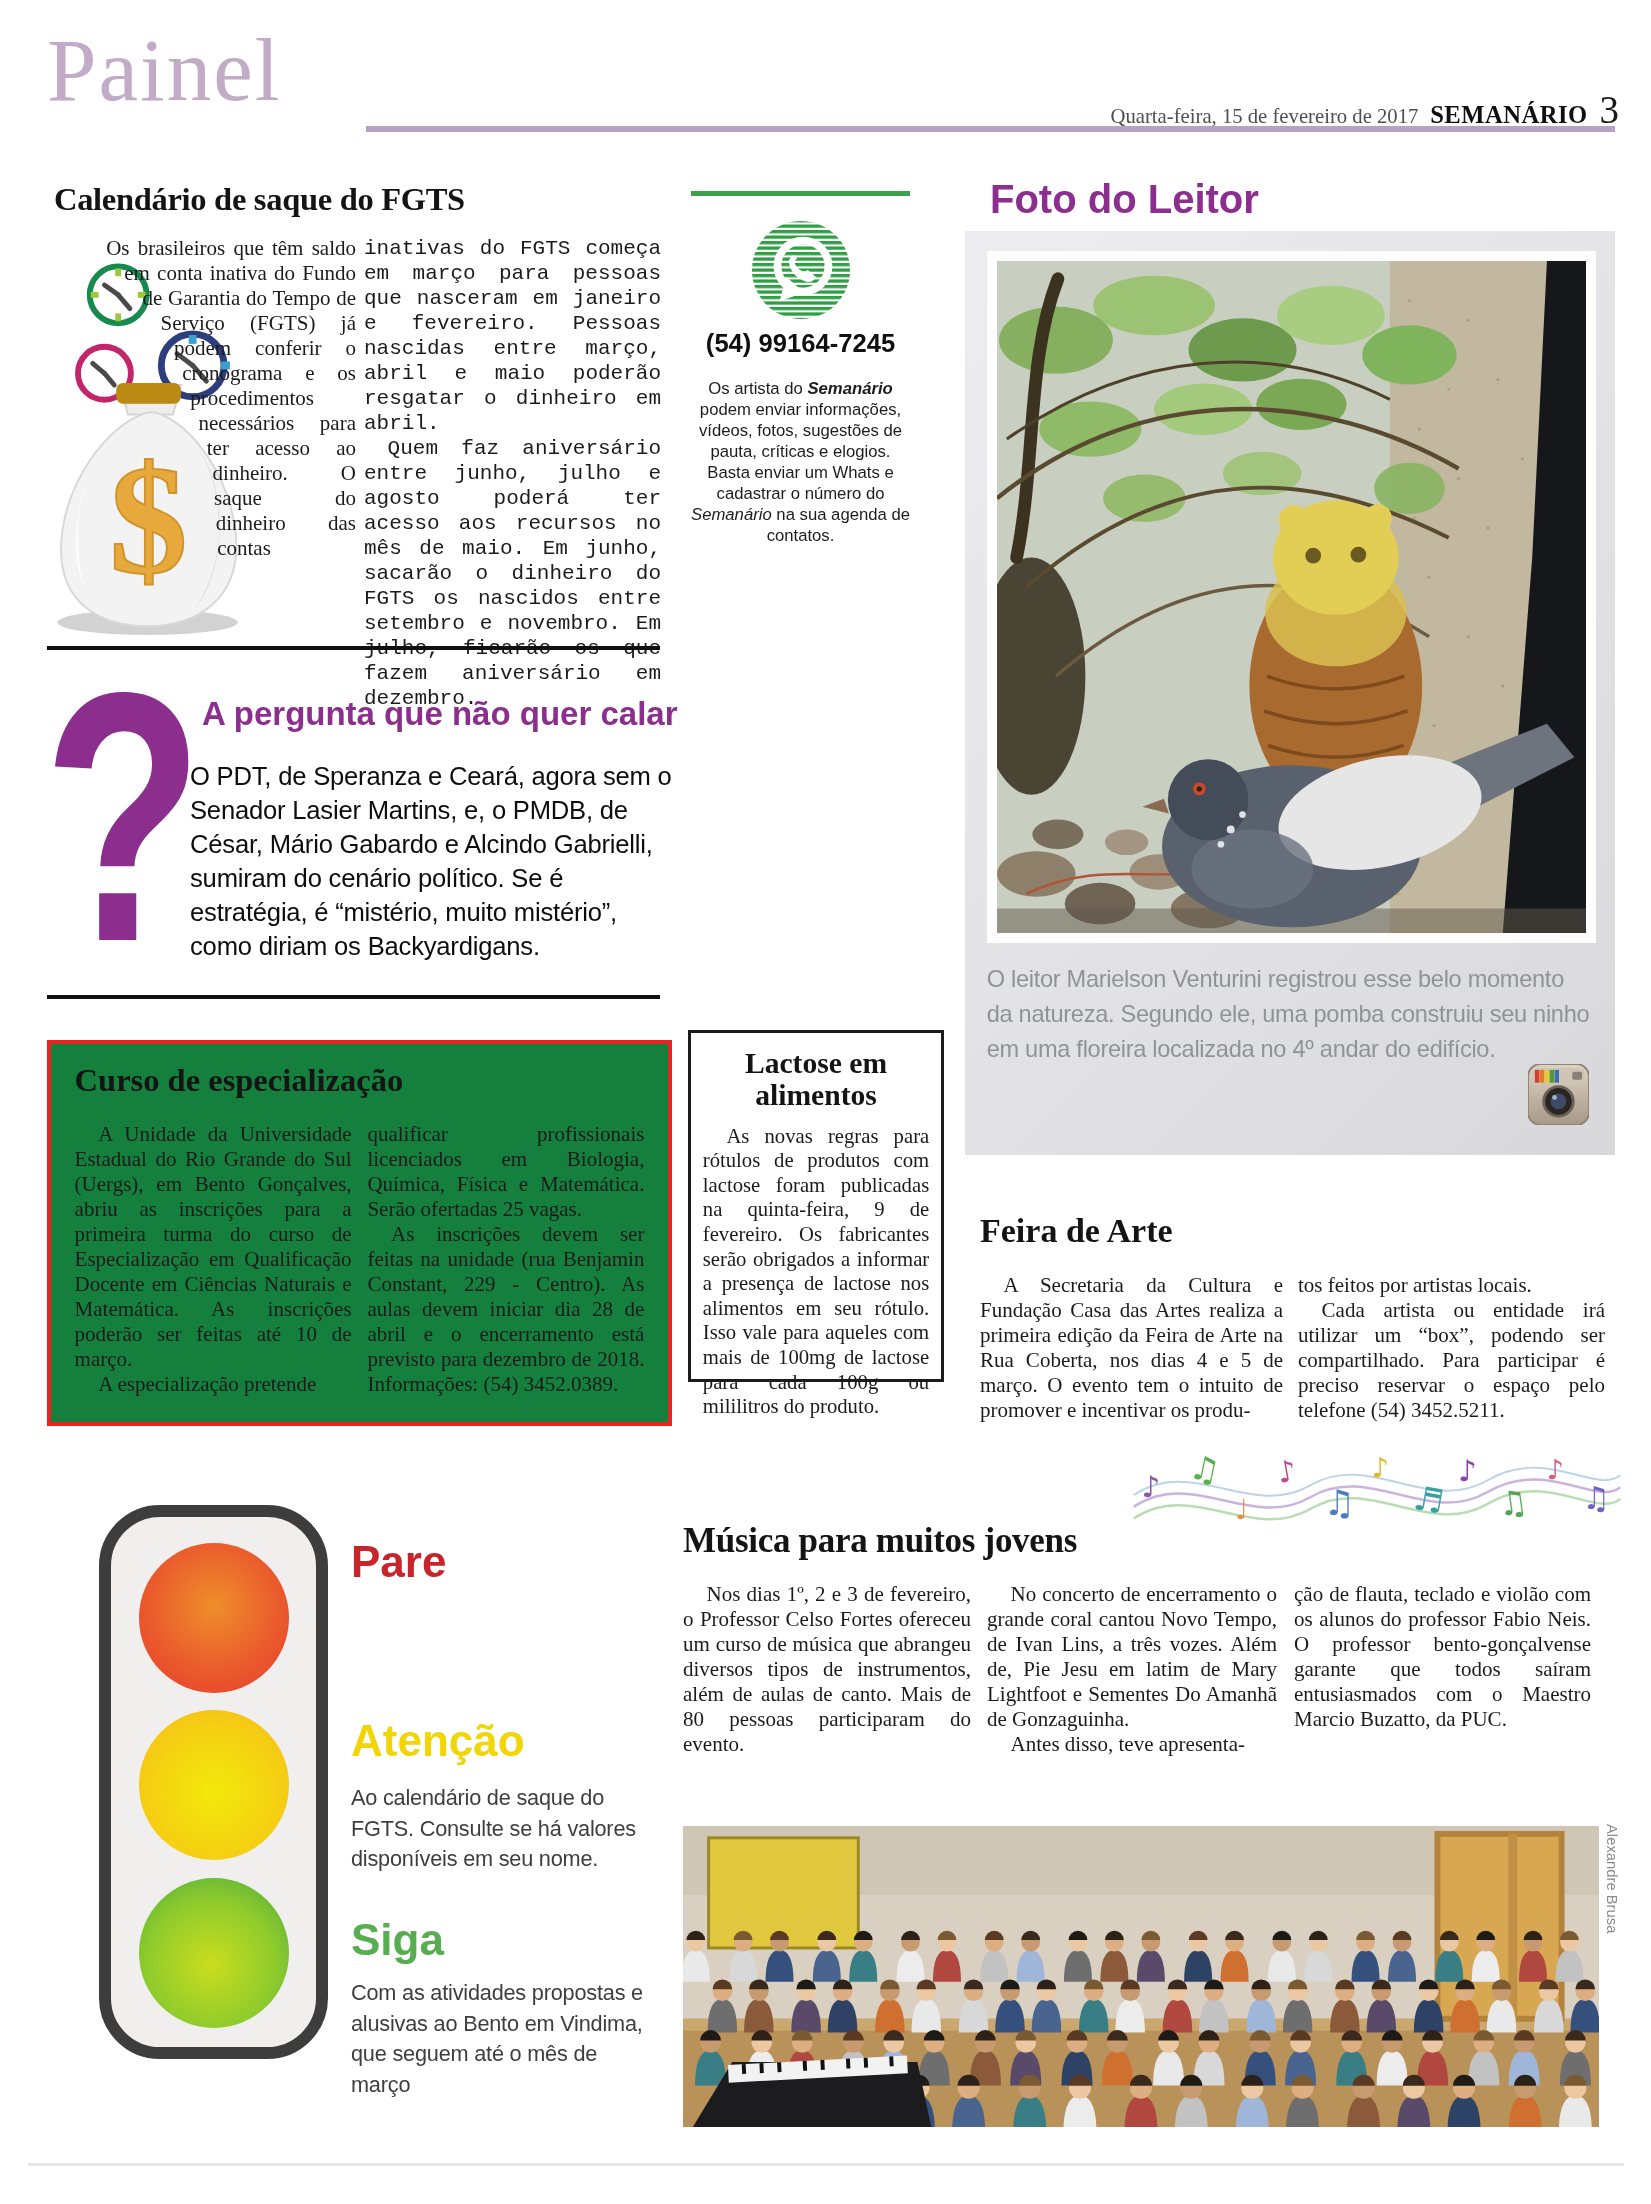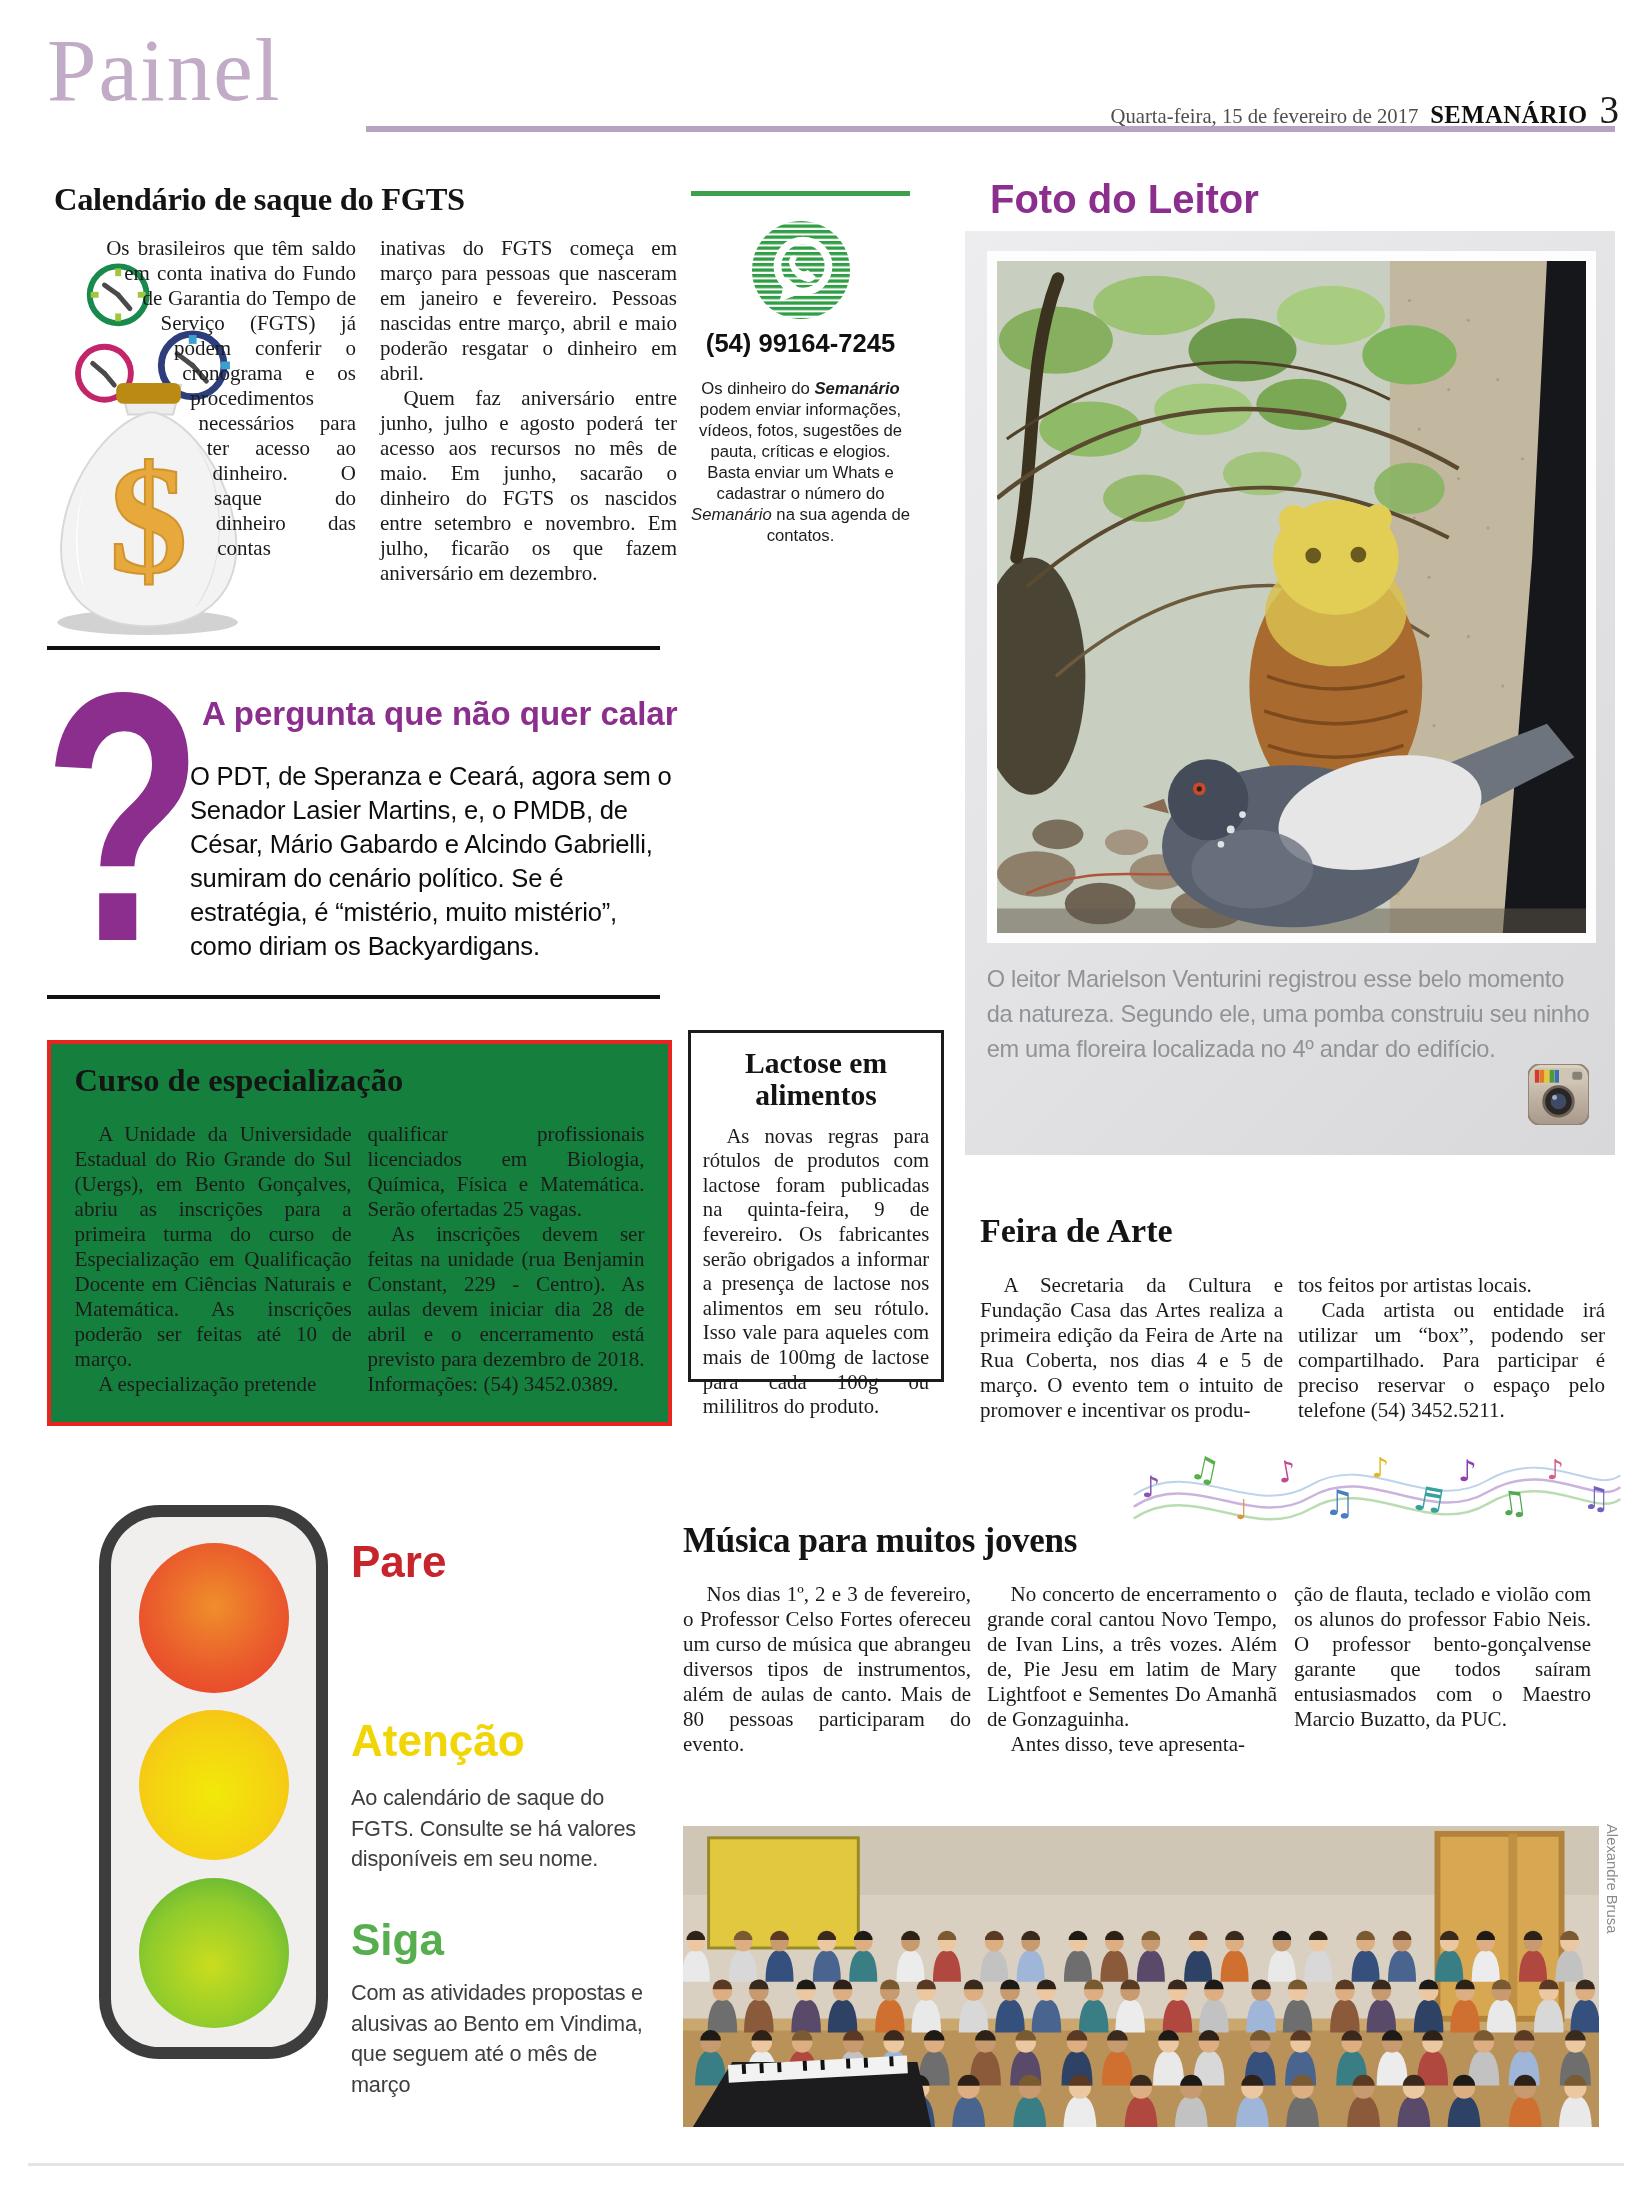--- a/index.html
+++ b/index.html
@@ -20,21 +20,21 @@
   .nb { font:400 21px/25px "Liberation Serif", serif; color:#1b1b1b; text-align:justify; hyphens:auto; }
   .nb p { margin:0; }
   .ind { text-indent:23.6px; }
   .headline { font-weight:700; color:#141414; font-family:"Liberation Serif", serif; }
 
   
   .fgts-headline { position:absolute; left:54px; top:181px; font-size:32.5px; letter-spacing:-0.3px; }
   .fgts-col1 { position:absolute; left:47px; top:236px; width:309px; }
   .moneybag-float { float:left; width:209px; height:402px;
       shape-outside: polygon(0 0, 41px 0, 123px 113px, 165px 241px, 175px 402px, 0 402px); }
-  .fgts-col2 { position:absolute; left:380px; top:236px; width:297px; }
+  .fgts-col2 { position:absolute; left:364px; top:236px; width:297px;font-family:Liberation Mono, monospace; }
   .rule-a { position:absolute; left:47px; top:646px; width:613px; height:3.9px; background:#101010; }
   .rule-b { position:absolute; left:47px; top:995px; width:613px; height:3.9px; background:#101010; }
 
   
   .wa-box { position:absolute; left:690px; top:191px; width:221px; text-align:center; }
   .wa-line { width:219px; height:4.9px; background:#3da04a; margin:0 auto 23.6px; }
   .wa-icon { width:102px; height:102px; margin:0 auto 7.9px; }
   .wa-phone { font:700 25.6px "Liberation Sans", sans-serif; color:#101010; margin-bottom:19.7px; }
   .wa-blurb { font:400 16.7px/21px "Liberation Sans", sans-serif; color:#1c1c1c; }
   .wa-blurb .em1 { font-weight:700; font-style:italic; }
@@ -167,21 +167,21 @@
           </pattern>
         </defs>
         <circle cx="52" cy="52" r="50" fill="url(#wstripe)"></circle>
         <circle cx="54" cy="48" r="26" fill="none" stroke="#ffffff" stroke-width="8"></circle>
         <polygon points="30,84 37,59 55,75" fill="#ffffff"></polygon>
         <path d="M45,37 c-4,1 -6,5 -5,9 c2,9 9,16 18,18 c4,1 8,-1 9,-5 l-8,-7 c-2,1 -4,2 -6,1 c-3,-1 -6,-4 -7,-7 c-1,-2 0,-4 2,-6 z" fill="#ffffff"></path>
       </svg>
     </div>
     <div class="wa-phone">(54) 99164-7245</div>
     <div class="wa-blurb">
-      <span>Os dinheiro do</span>
+      <span>Os artista do</span>
       <span class="em1">Semanário</span>
       <span>podem enviar informações, vídeos, fotos, sugestões de pauta, críticas e elogios. Basta enviar um Whats e cadastrar o número do</span>
       <em>Semanário</em>
       <span>na sua agenda de contatos.</span>
     </div>
   </div>
 
   <div class="q-mark">?</div>
   <div class="q-title">A pergunta que não quer calar</div>
   <div class="q-body">O PDT, de Speranza e Ceará, agora sem o Senador Lasier Martins, e, o PMDB, de César, Mário Gabardo e Alcindo Gabrielli, sumiram do cenário político. Se é estratégia, é “mistério, muito mistério”, como diriam os Backyardigans.</div>

